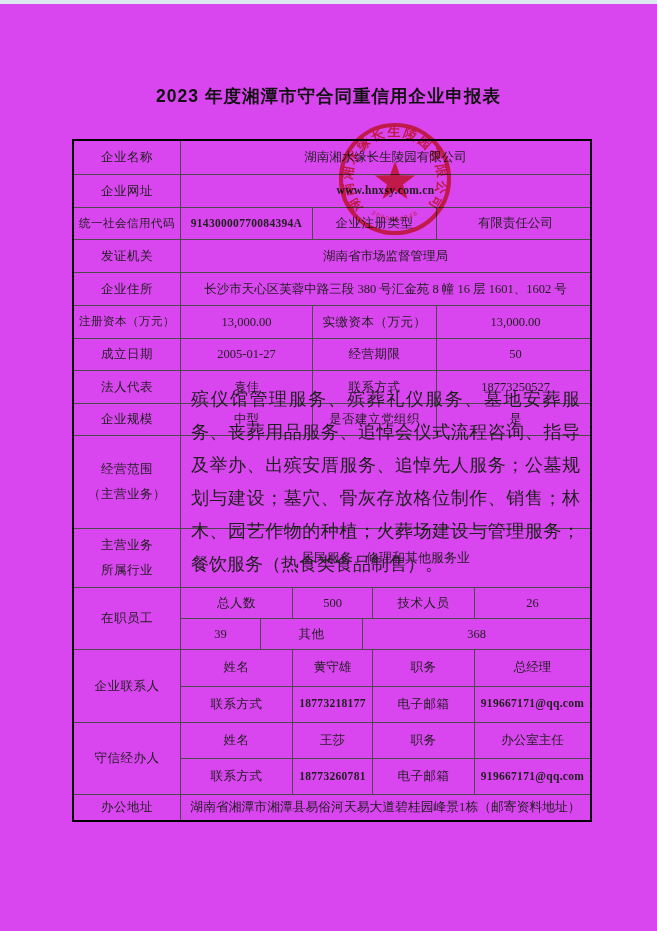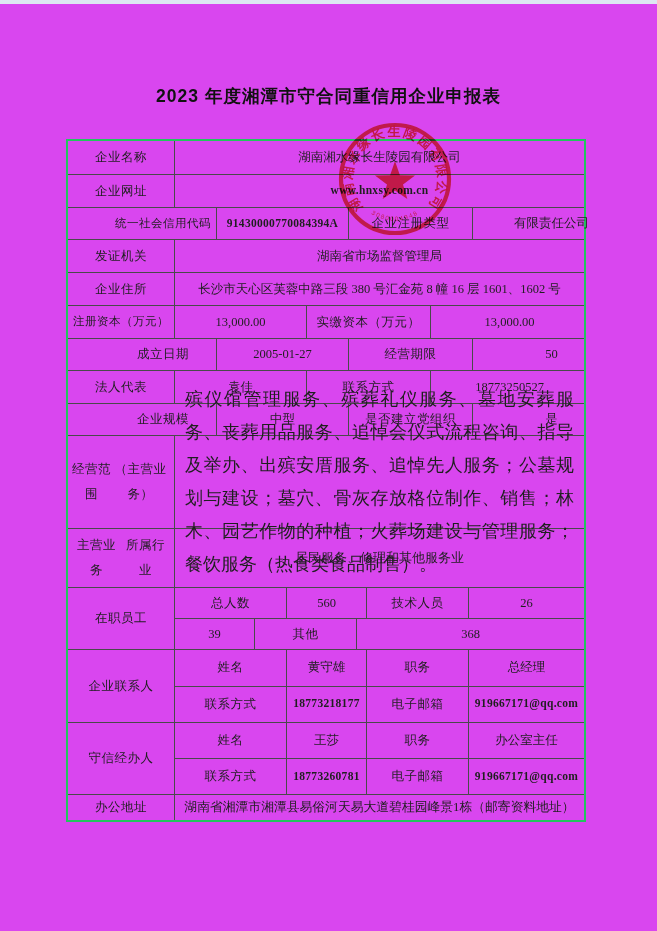--- a/index.html
+++ b/index.html
@@ -23,23 +23,23 @@
     top: 84px; left: 0; width: 100%;
     text-align: center;
     font-family: "Liberation Sans", "DejaVu Sans", sans-serif;
     font-weight: bold;
     font-size: 17.5px;
     letter-spacing: 1px;
     color: #111;
   }
   .form-table {
     position: absolute;
-    left: 66px; top: 139px;
+    left: 72px; top: 139px;
     width: 520px;
-    border: 2px solid #22c55e;
+    border: 2px solid #000000;
     background: transparent;
   }
   .row { display: flex; border-top: 1px solid #4a4a4a; }
   .row:first-child { border-top: none; }
   .cell {
     display: flex; align-items: center; justify-content: center;
     border-left: 1px solid #4a4a4a;
     font-size: 12.5px;
     text-align: center;
     line-height: 1.35;
@@ -50,27 +50,27 @@
   .w-label { width: 106px; flex: none; }
   .w-fill  { flex: 1; }
   .w-b { width: 132px; flex: none; }
   .w-c { width: 124px; flex: none; }
   .w-d { width: 158px; flex: none; }
   .sub-b { width: 112px; flex: none; }
   .sub-c { width: 80px;  flex: none; }
   .sub-d { width: 102px; flex: none; }
   .sub-e { flex: 1; }
   .h33 { height: 33px; }
-  .h32 { height: 32px; padding-left: 42px; }
+  .h32 { height: 32px; }
   .num { font-size: 11.5px; letter-spacing: 0.3px; font-weight: bold; }
   .group-right { flex: 1; display: flex; flex-direction: column; }
   .sub-row { display: flex; flex: 1; }
   .sub-row + .sub-row { border-top: 1px solid #4a4a4a; }
   .sub-row .cell:first-child { border-left: 1px solid #4a4a4a; }
-  .two-line { flex-direction: row; line-height: 2.0; }
+  .two-line { flex-direction: column; line-height: 2.0; }
   .scope-text {
     justify-content: flex-start;
     text-align: justify;
     padding: 6px 10px;
     font-size: 18px;
     line-height: 1.84;
   }
   .stamp {
     position: absolute;
     left: 336px; top: 118px;
@@ -159,21 +159,21 @@
         <span>所属行业</span>
       </div>
       <div class="cell w-fill" style="font-size:13px;">居民服务、修理和其他服务业</div>
     </div>
 
     <div class="row" style="height:62px;">
       <div class="cell c-label w-label">在职员工</div>
       <div class="group-right">
         <div class="sub-row">
           <div class="cell c-label sub-b">总人数</div>
-          <div class="cell sub-c">560</div>
+          <div class="cell sub-c">500</div>
           <div class="cell c-label sub-d">技术人员</div>
           <div class="cell sub-e">26</div>
         </div>
         <div class="sub-row">
           <div class="cell sub-c">39</div>
           <div class="cell c-label sub-d">其他</div>
           <div class="cell sub-e">368</div>
         </div>
       </div>
     </div>

